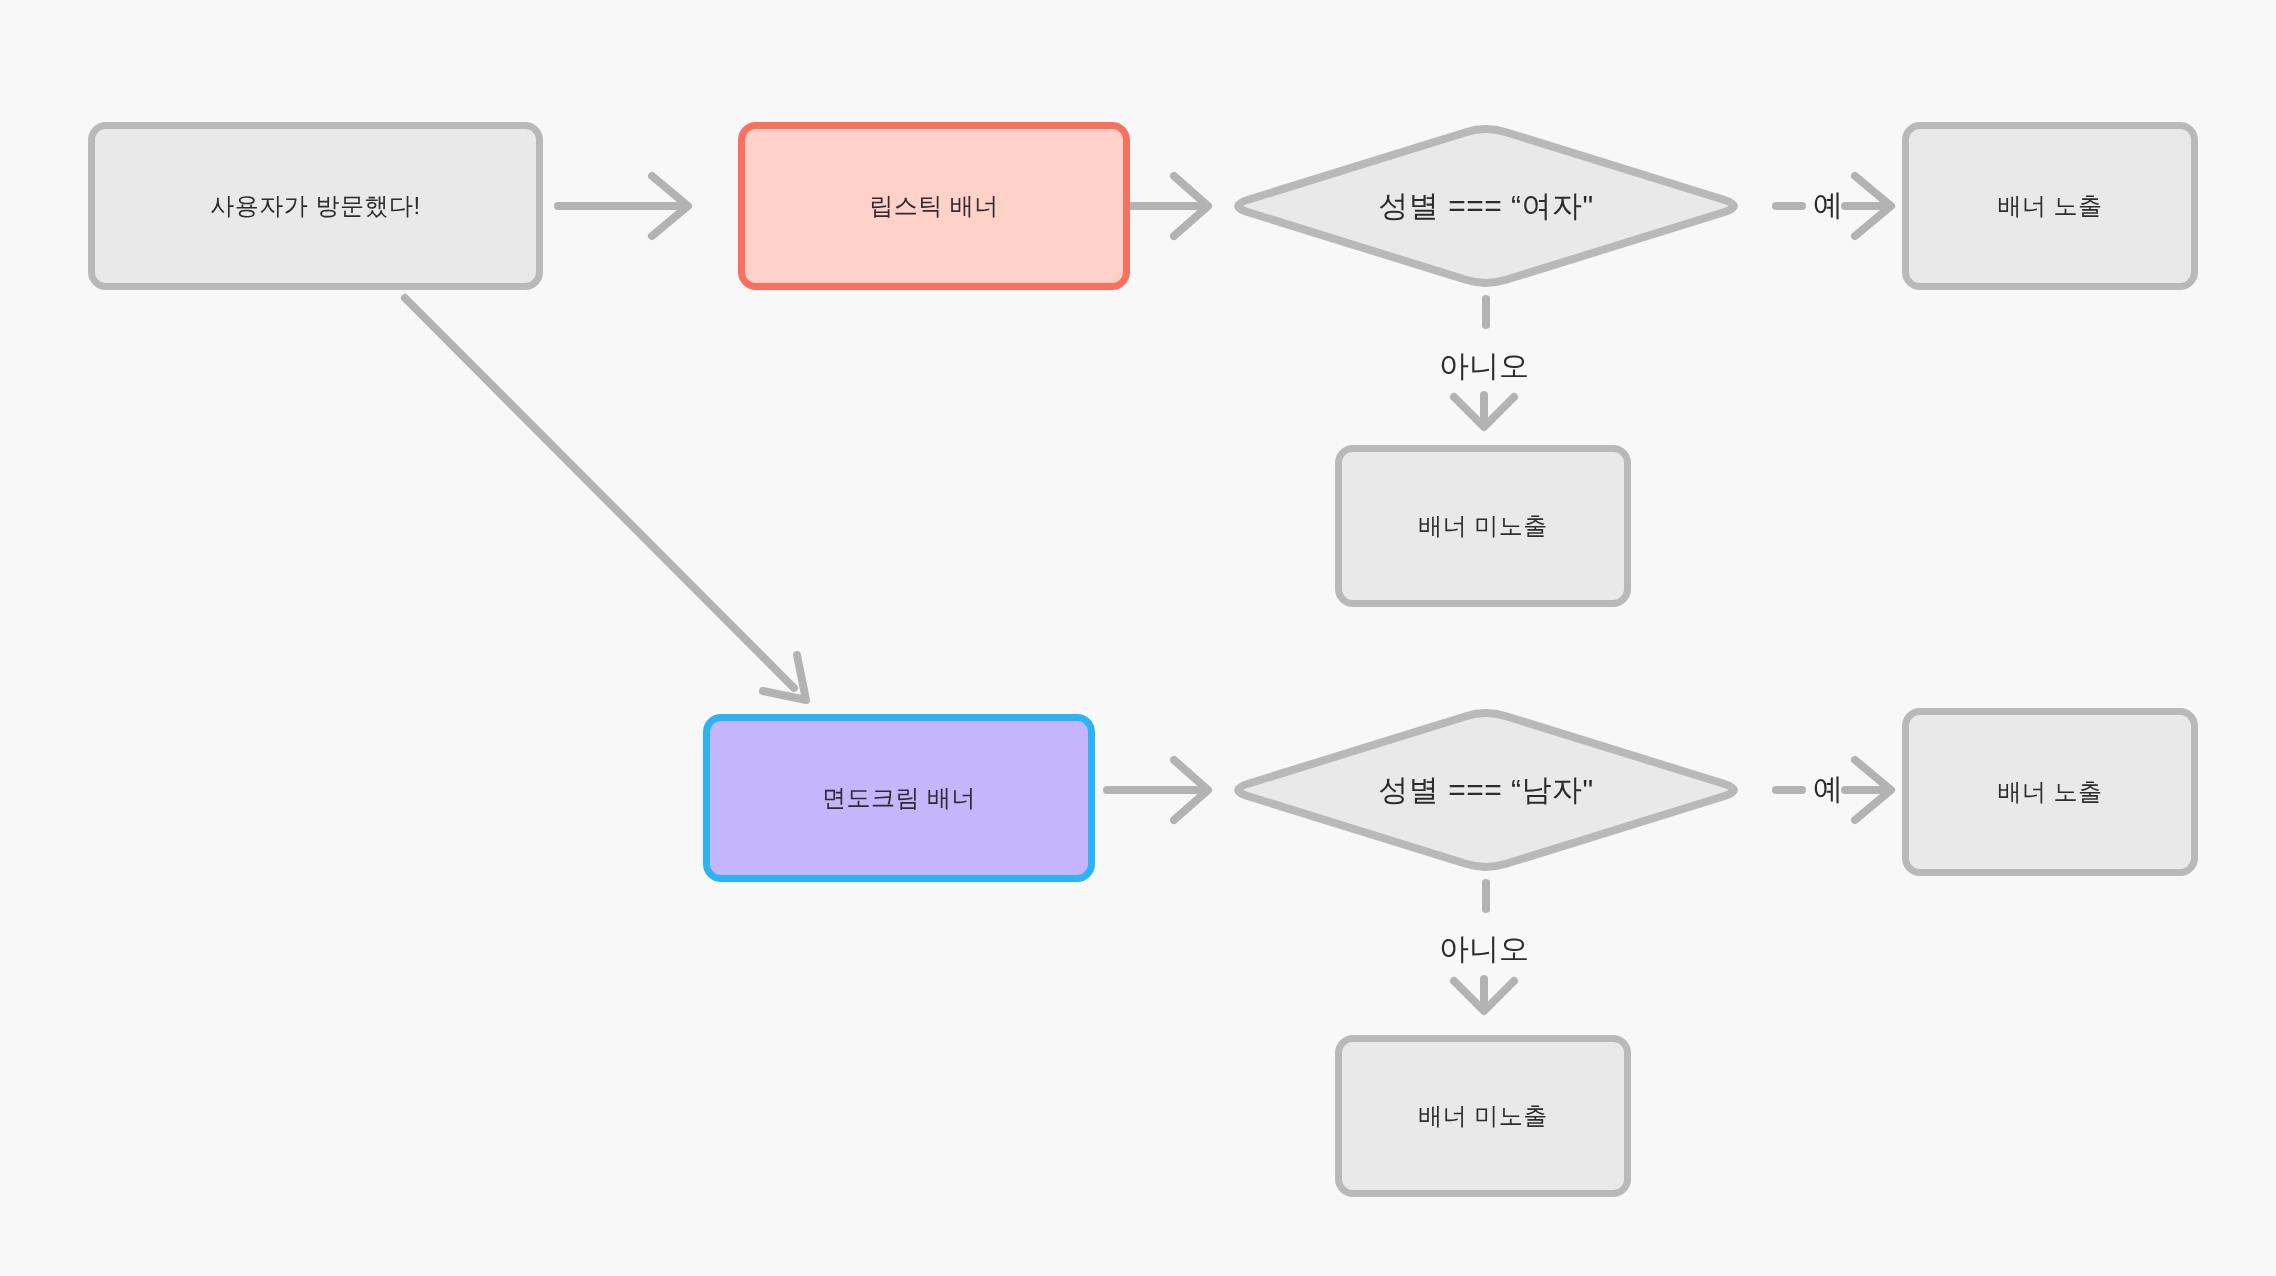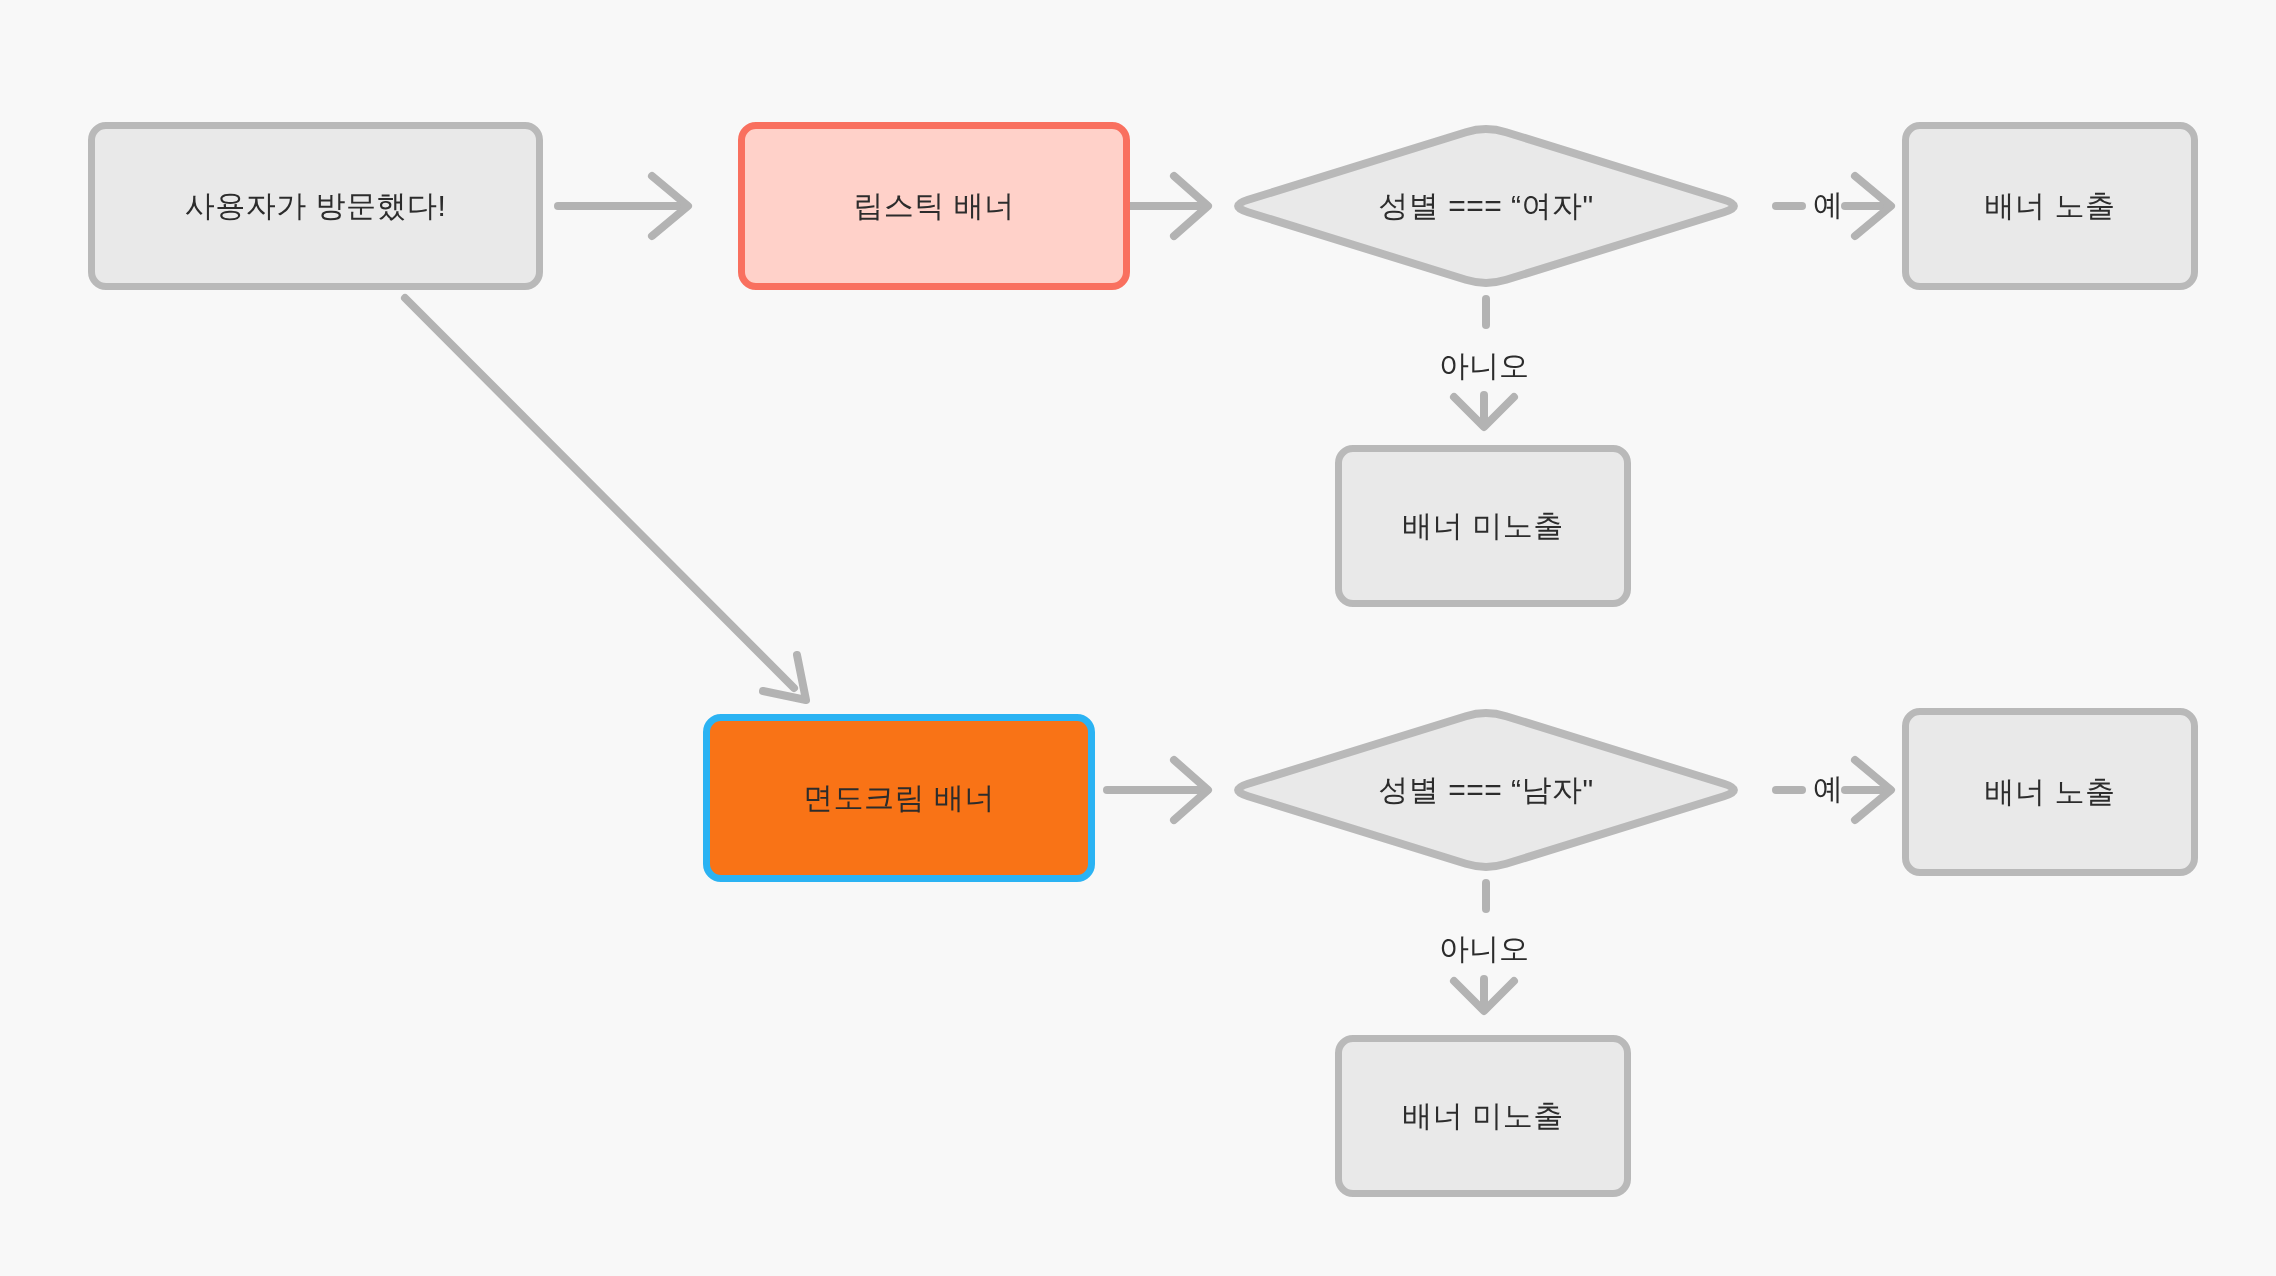--- a/index.html
+++ b/index.html
@@ -33,32 +33,32 @@
   }
   .node {
     position: absolute;
     box-sizing: border-box;
     display: flex;
     align-items: center;
     justify-content: center;
     background: #e9e9e9;
     border: 7px solid #b9b9b9;
     border-radius: 18px;
-    font-size: 30px;
+    font-size: 24px;
     color: #2c2c2c;
     text-align: center;
     letter-spacing: 0.5px;
   }
   .node.red {
     background: #ffd1c9;
     border-color: #f9705f;
     margin-left: 35px;
   }
   .node.blue {
-    background: #f97316;
+    background: #c4b5fd;
     border-color: #2bb3f3;
   }
   .diamond {
     position: absolute;
   }
   .diamond svg {
     position: absolute;
     left: 0; top: 0;
     display: block;
   }

